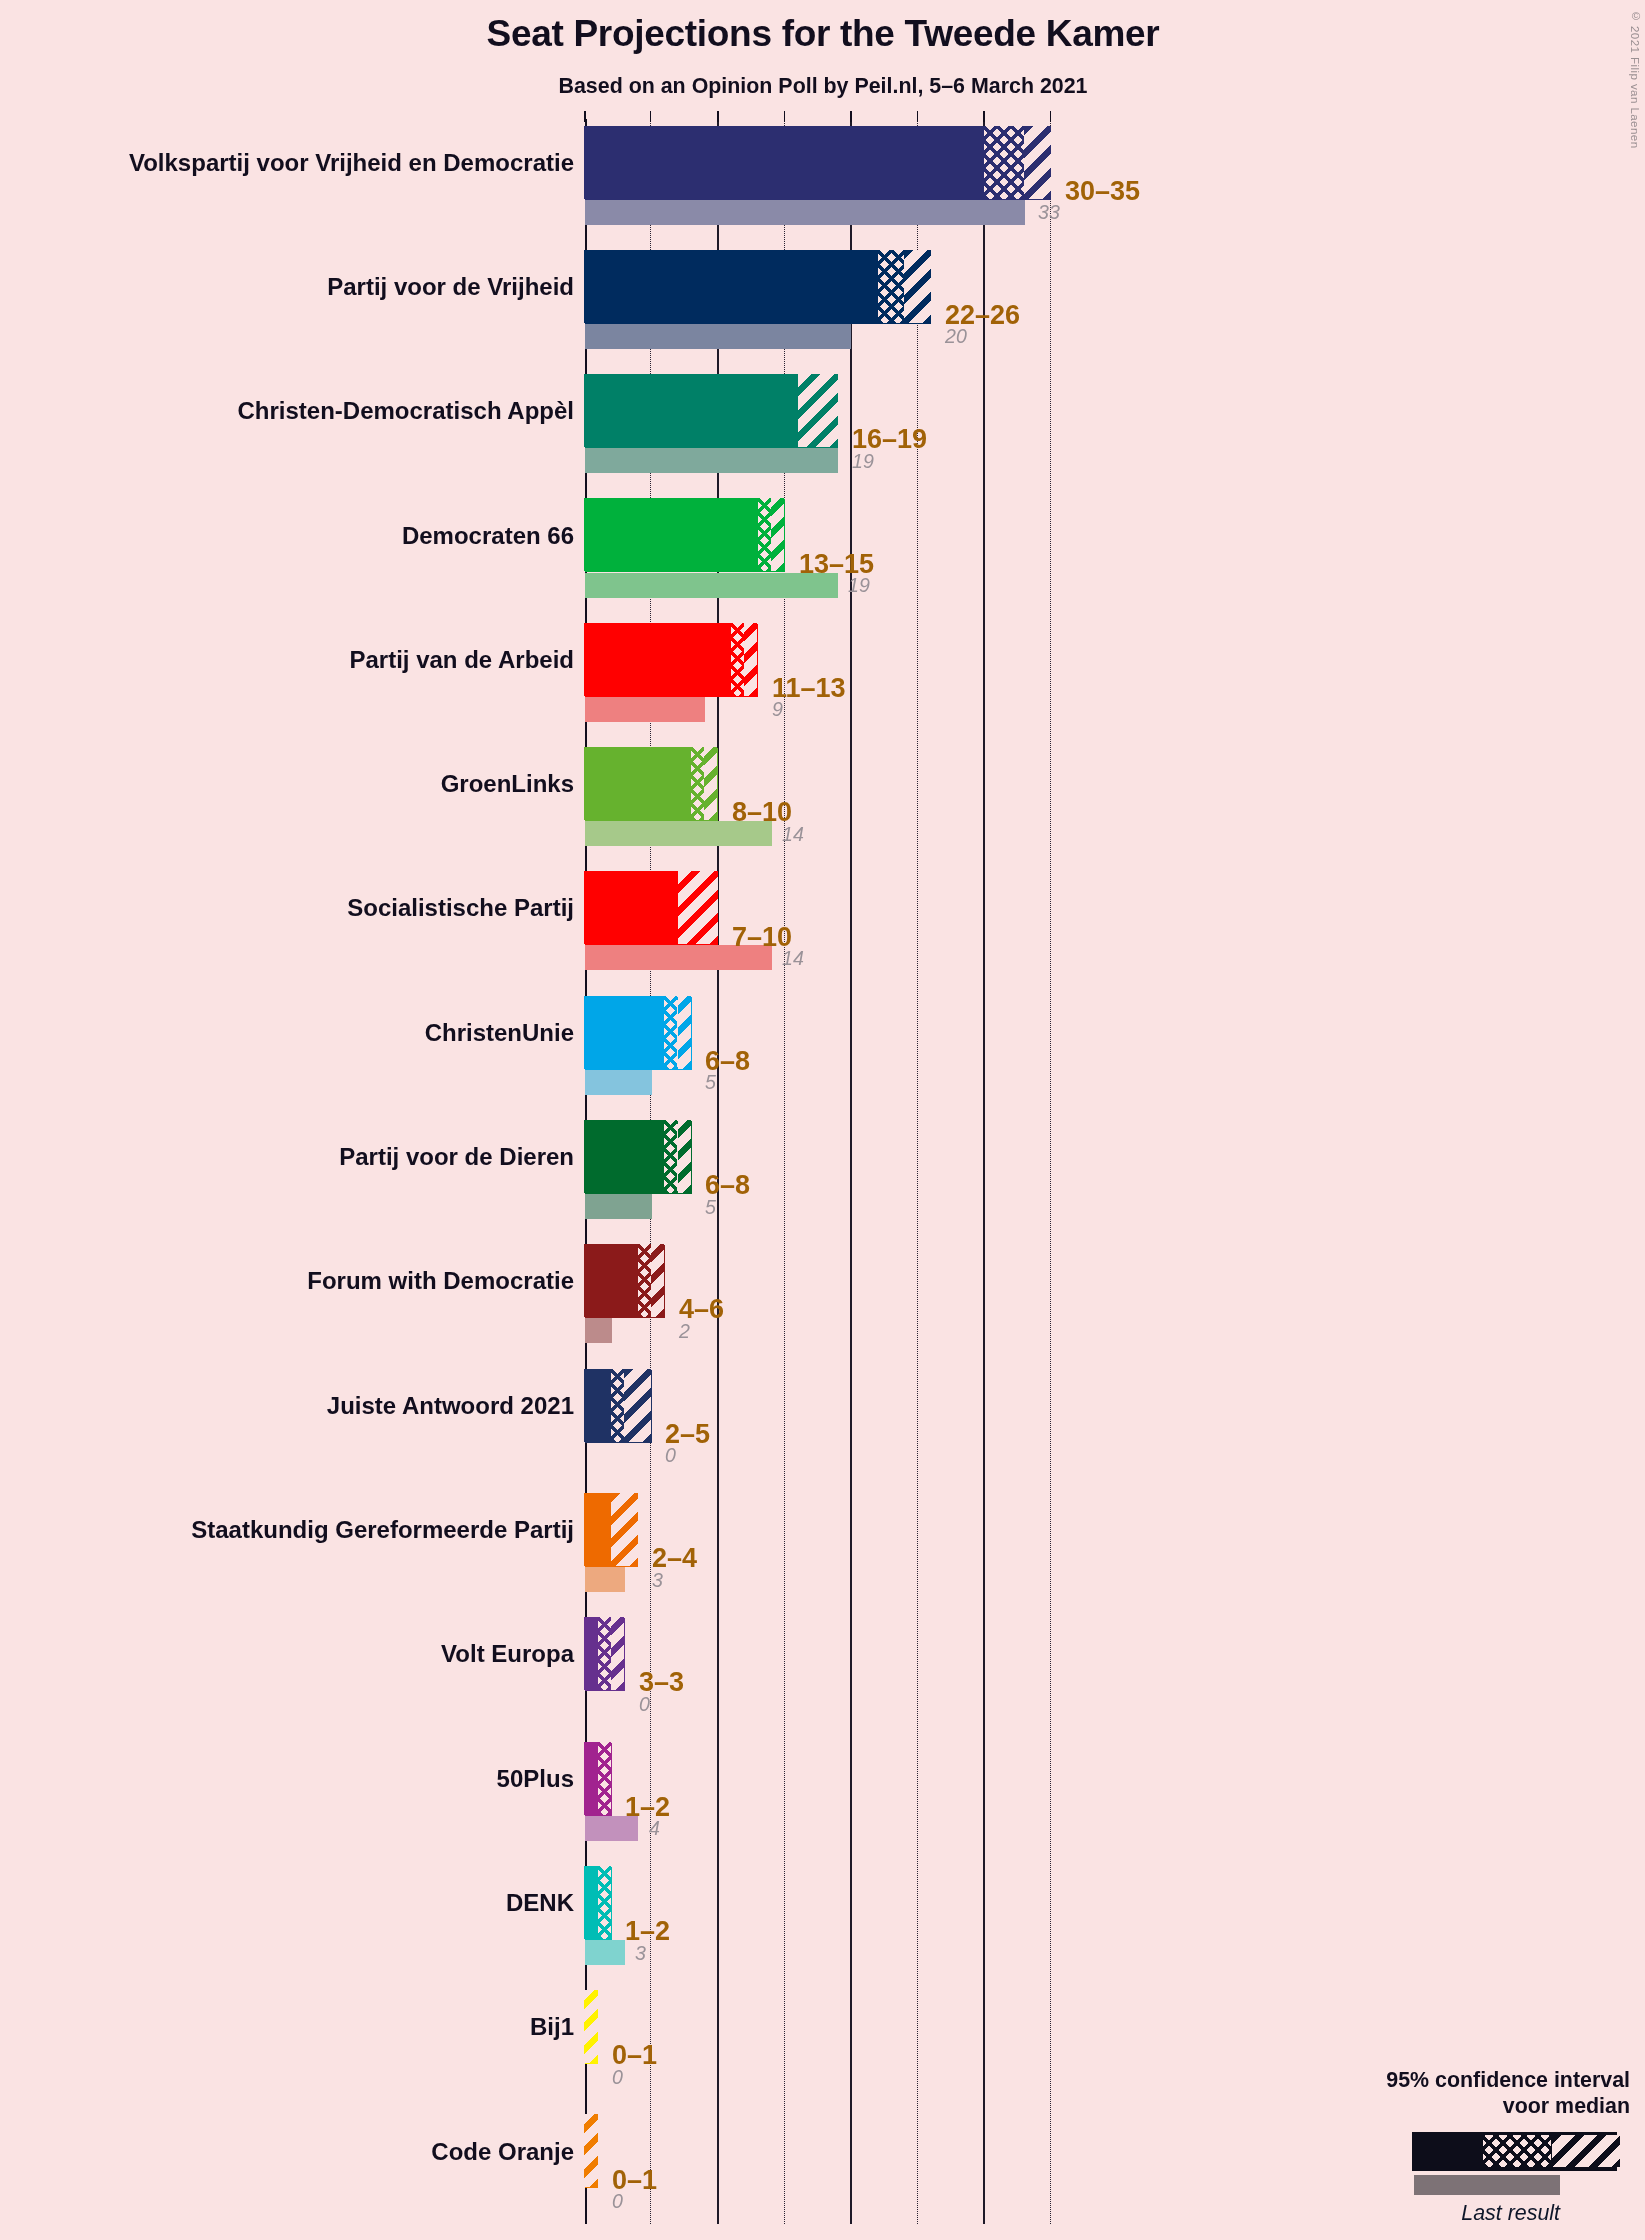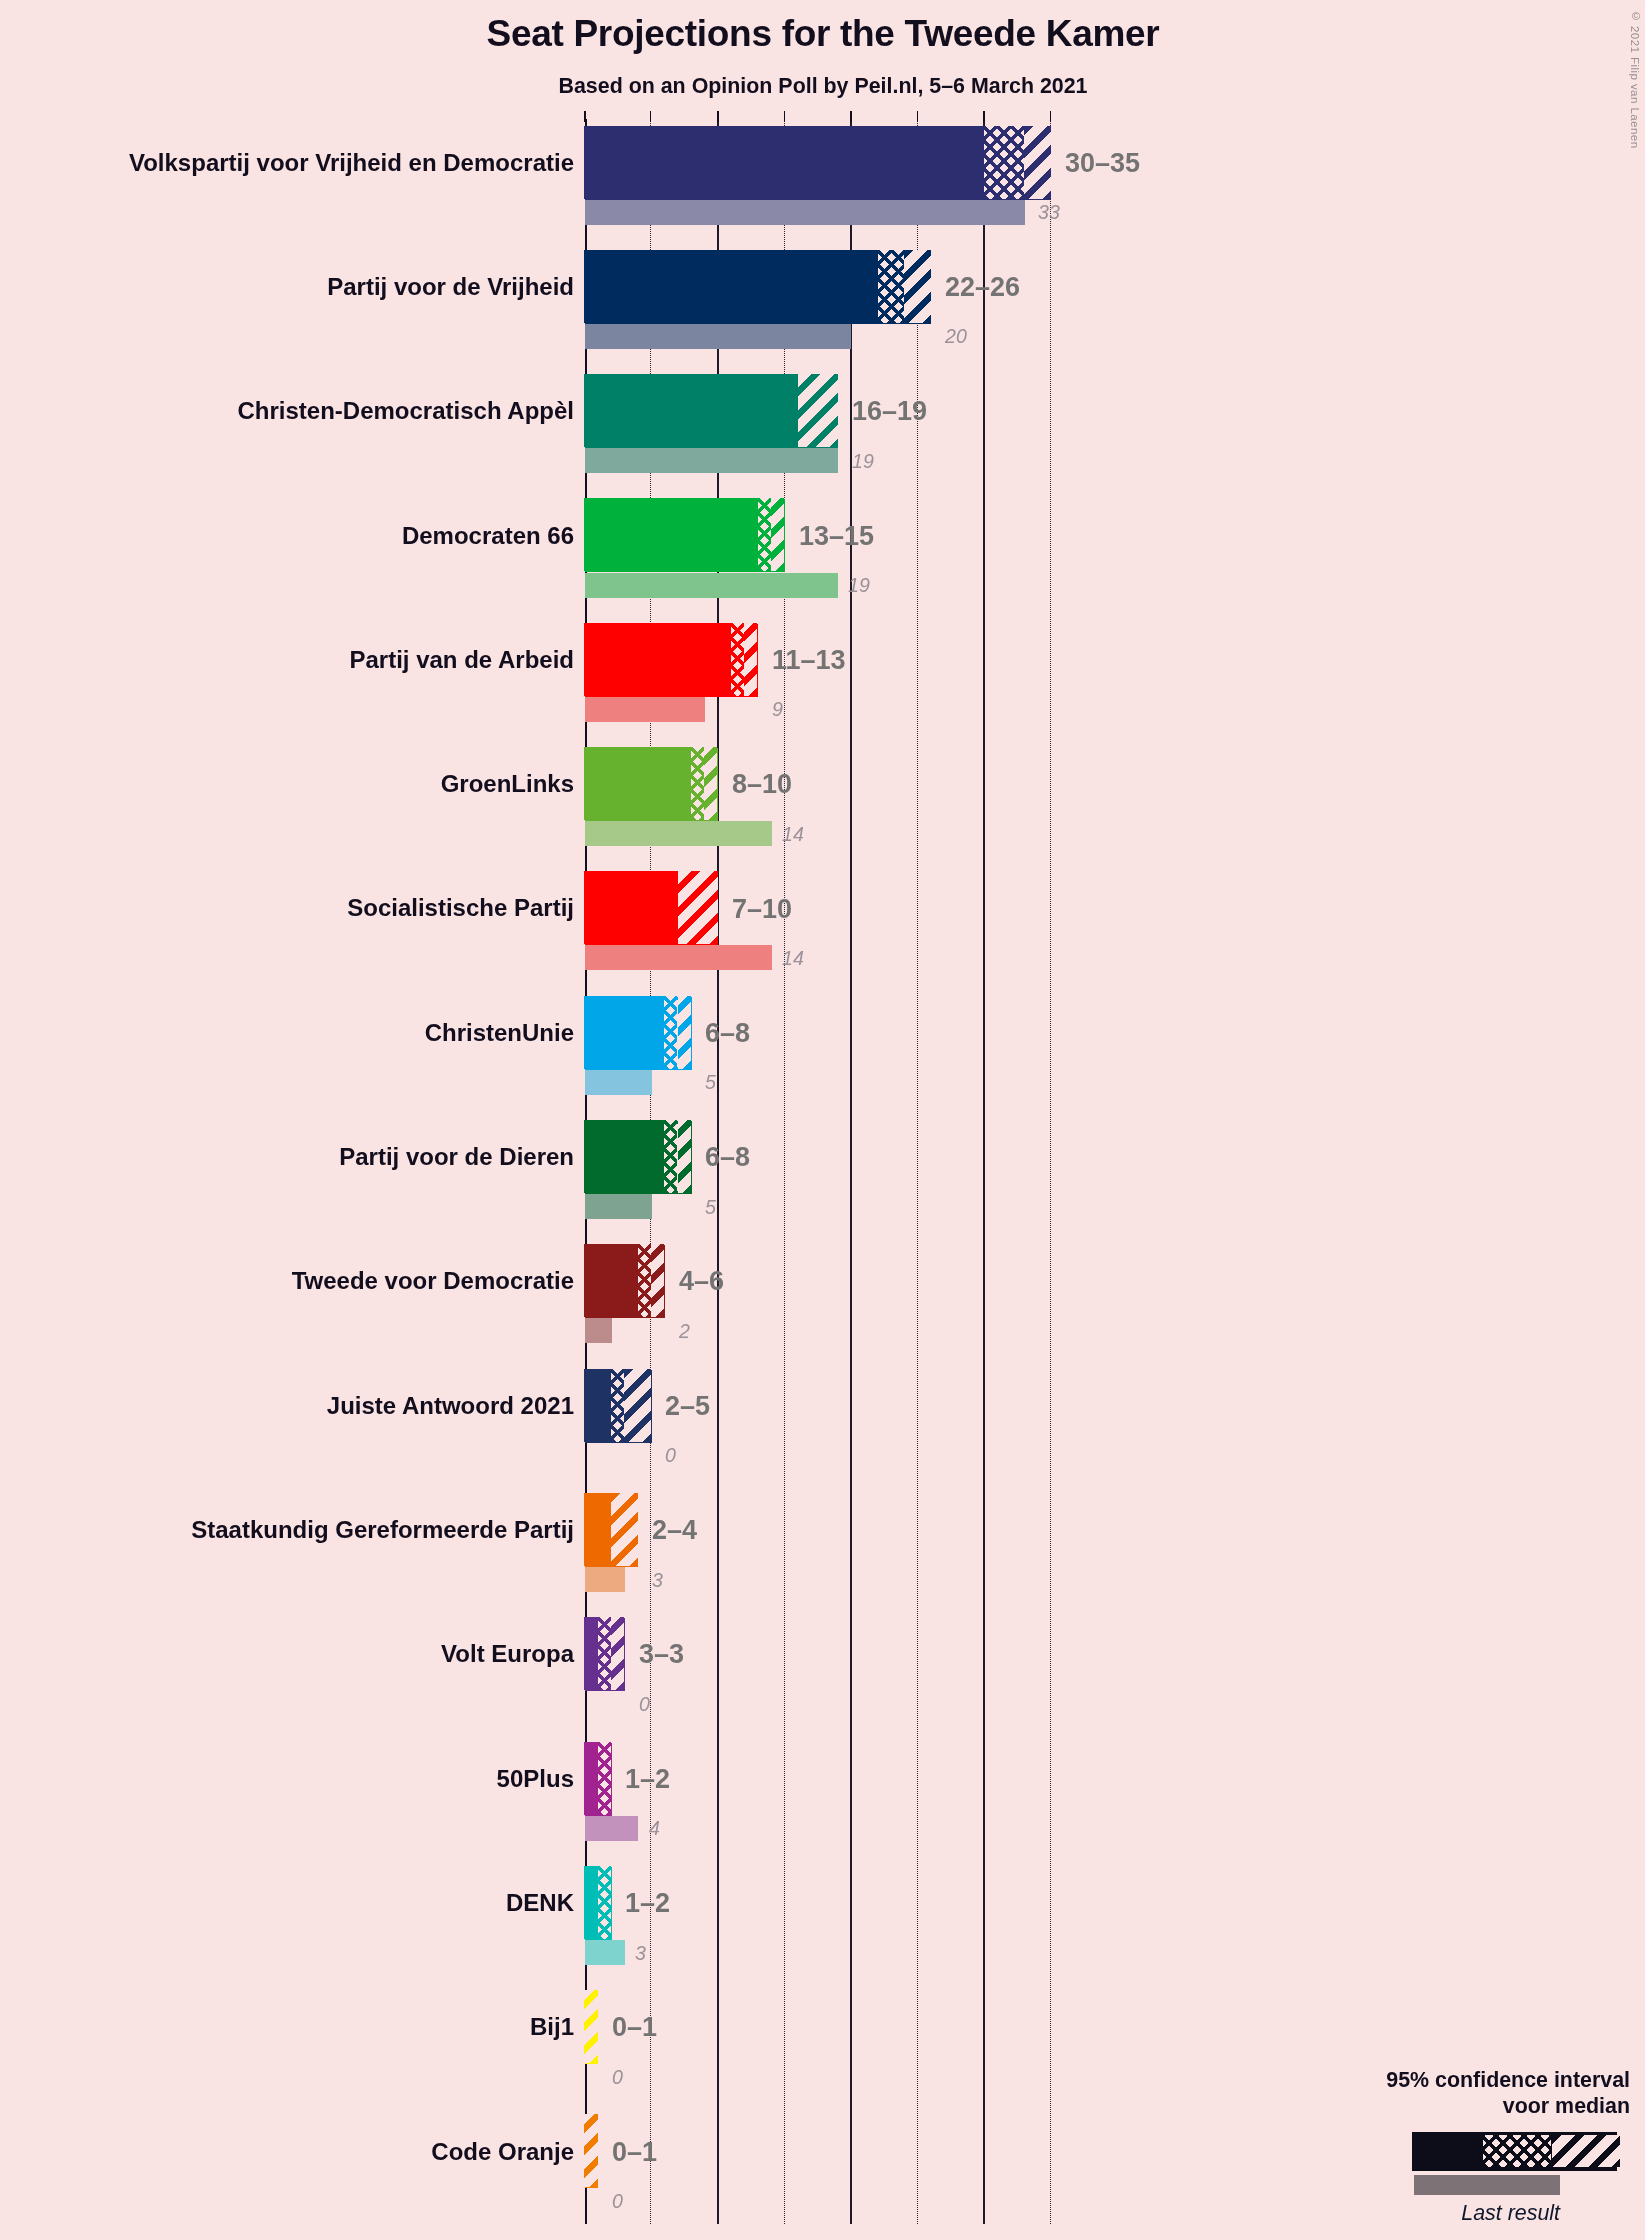--- a/index.html
+++ b/index.html
@@ -54,22 +54,22 @@
     height:73px;
   }
   .seg{position:absolute;top:0;height:73px;box-sizing:border-box;}
   .seg.solid{}
   .seg.cross{background-color:#FAE3E3;}
   .seg.diag{background-color:#FAE3E3;}
   .bar-last{
     position:absolute;height:25px;
   }
   .val-range{
-    position:absolute;font-size:27px;font-weight:bold;color:#737373;
-    white-space:nowrap;line-height:1;
+    position:absolute;font-size:27px;font-weight:bold;color:#a16207;
+    white-space:nowrap;line-height:1;margin-top:28px;
   }
   .val-last{
     position:absolute;font-size:19.6px;font-style:italic;color:#9a9298;
     white-space:nowrap;line-height:1;
   }
 
   
   .legend-text{
     position:absolute;right:16px;
     text-align:right;font-size:21.4px;font-weight:bold;color:#120E1E;
@@ -190,21 +190,21 @@
     </div>
     <div class="party-label" style="top: 1145px;">Partij voor de Dieren</div>
     <div class="val-range" style="left: 705px; top: 1144px;">6–8</div>
     <div class="val-last" style="left: 705px; top: 1198px;">5</div>
     <div class="bar-last" style="left: 585px; top: 1318px; width: 27px; background: rgb(188, 139, 139);"></div>
     <div class="bar-main" style="left: 585px; top: 1245px; width: 80px; border: 3.6px solid rgb(139, 26, 26);">
       <div class="seg solid" style="left: -3.6px; top: -3.6px; height: 73px; width: 57px; background: rgb(139, 26, 26);"></div>
       <div class="seg cross" style="left: 50px; top: -3.6px; height: 73px; width: 13.3px; background-image: repeating-linear-gradient(45deg, rgb(139, 26, 26) 0px, rgb(139, 26, 26) 3.6px, transparent 3.6px, transparent 9.8px), repeating-linear-gradient(-45deg, rgb(139, 26, 26) 0px, rgb(139, 26, 26) 3.6px, transparent 3.6px, transparent 9.8px);"></div>
       <div class="seg diag" style="left: 63px; top: -3.6px; height: 73px; width: 13.3px; background-image: repeating-linear-gradient(-45deg, rgb(139, 26, 26) 0px, rgb(139, 26, 26) 6.2px, transparent 6.2px, transparent 16px);"></div>
     </div>
-    <div class="party-label" style="top: 1269px;">Tweede voor Democratie</div>
+    <div class="party-label" style="top: 1269px;">Forum with Democratie</div>
     <div class="val-range" style="left: 679px; top: 1268px;">4–6</div>
     <div class="val-last" style="left: 679px; top: 1322px;">2</div>
     <div class="bar-main" style="left: 585px; top: 1370px; width: 67px; border: 3.6px solid rgb(31, 50, 100);">
       <div class="seg solid" style="left: -3.6px; top: -3.6px; height: 73px; width: 30px; background: rgb(31, 50, 100);"></div>
       <div class="seg cross" style="left: 23px; top: -3.6px; height: 73px; width: 13.3px; background-image: repeating-linear-gradient(45deg, rgb(31, 50, 100) 0px, rgb(31, 50, 100) 3.6px, transparent 3.6px, transparent 9.8px), repeating-linear-gradient(-45deg, rgb(31, 50, 100) 0px, rgb(31, 50, 100) 3.6px, transparent 3.6px, transparent 9.8px);"></div>
       <div class="seg diag" style="left: 36px; top: -3.6px; height: 73px; width: 27px; background-image: repeating-linear-gradient(-45deg, rgb(31, 50, 100) 0px, rgb(31, 50, 100) 6.2px, transparent 6.2px, transparent 16px);"></div>
     </div>
     <div class="party-label" style="top: 1394px;">Juiste Antwoord 2021</div>
     <div class="val-range" style="left: 665px; top: 1393px;">2–5</div>
     <div class="val-last" style="left: 665px; top: 1446px;">0</div>

